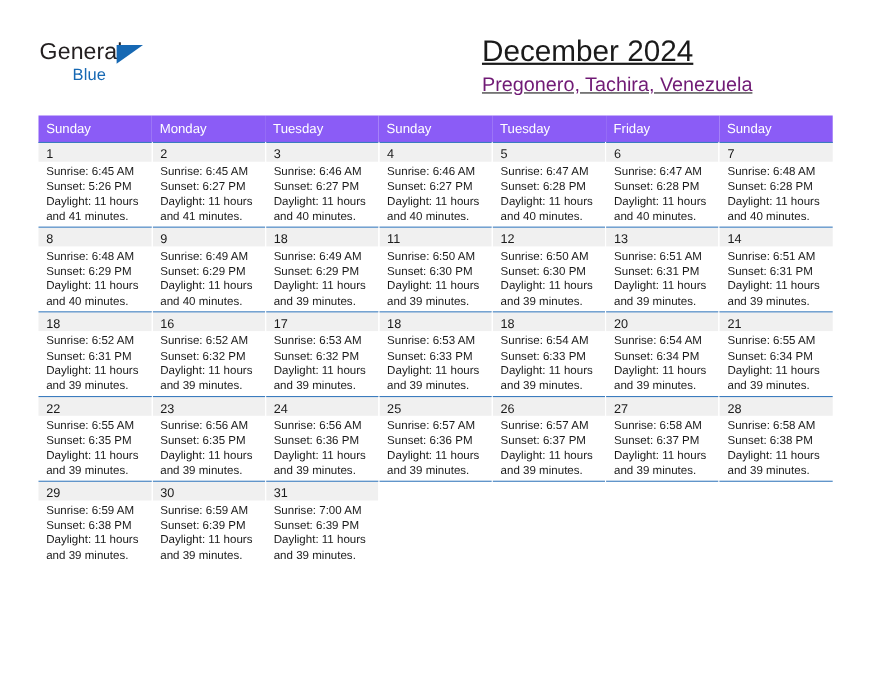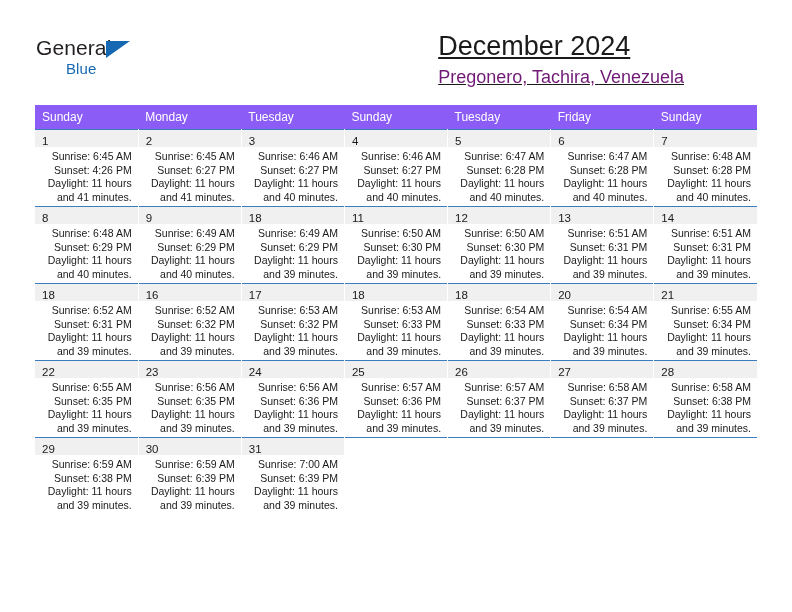--- a/index.html
+++ b/index.html
@@ -133,21 +133,20 @@
     box-sizing: border-box;
   }
   .daynum {
     font-size: 11.5px;
     line-height: 15px;
     color: #1a1a1a;
     font-family: "Liberation Sans", sans-serif;
   }
   .cell-body {
     padding: 3px 6px 0 7px;
-    text-align: right;
   }
   .cell-body div {
     font-size: 10.5px;
     line-height: 13.6px;
     color: #1a1a1a;
     white-space: nowrap;
     font-family: "Liberation Sans", sans-serif;
   }
 </style>
 </head>
@@ -192,21 +191,21 @@
           <th>Sunday</th>
         </tr>
       </thead>
       <tbody>
 
         <tr class="week">
           <td>
             <div class="daynum-strip"><span class="daynum">1</span></div>
             <div class="cell-body">
               <div>Sunrise: 6:45 AM</div>
-              <div>Sunset: 4:26 PM</div>
+              <div>Sunset: 5:26 PM</div>
               <div>Daylight: 11 hours</div>
               <div>and 41 minutes.</div>
             </div>
           </td>
           <td>
             <div class="daynum-strip"><span class="daynum">2</span></div>
             <div class="cell-body">
               <div>Sunrise: 6:45 AM</div>
               <div>Sunset: 6:27 PM</div>
               <div>Daylight: 11 hours</div>

